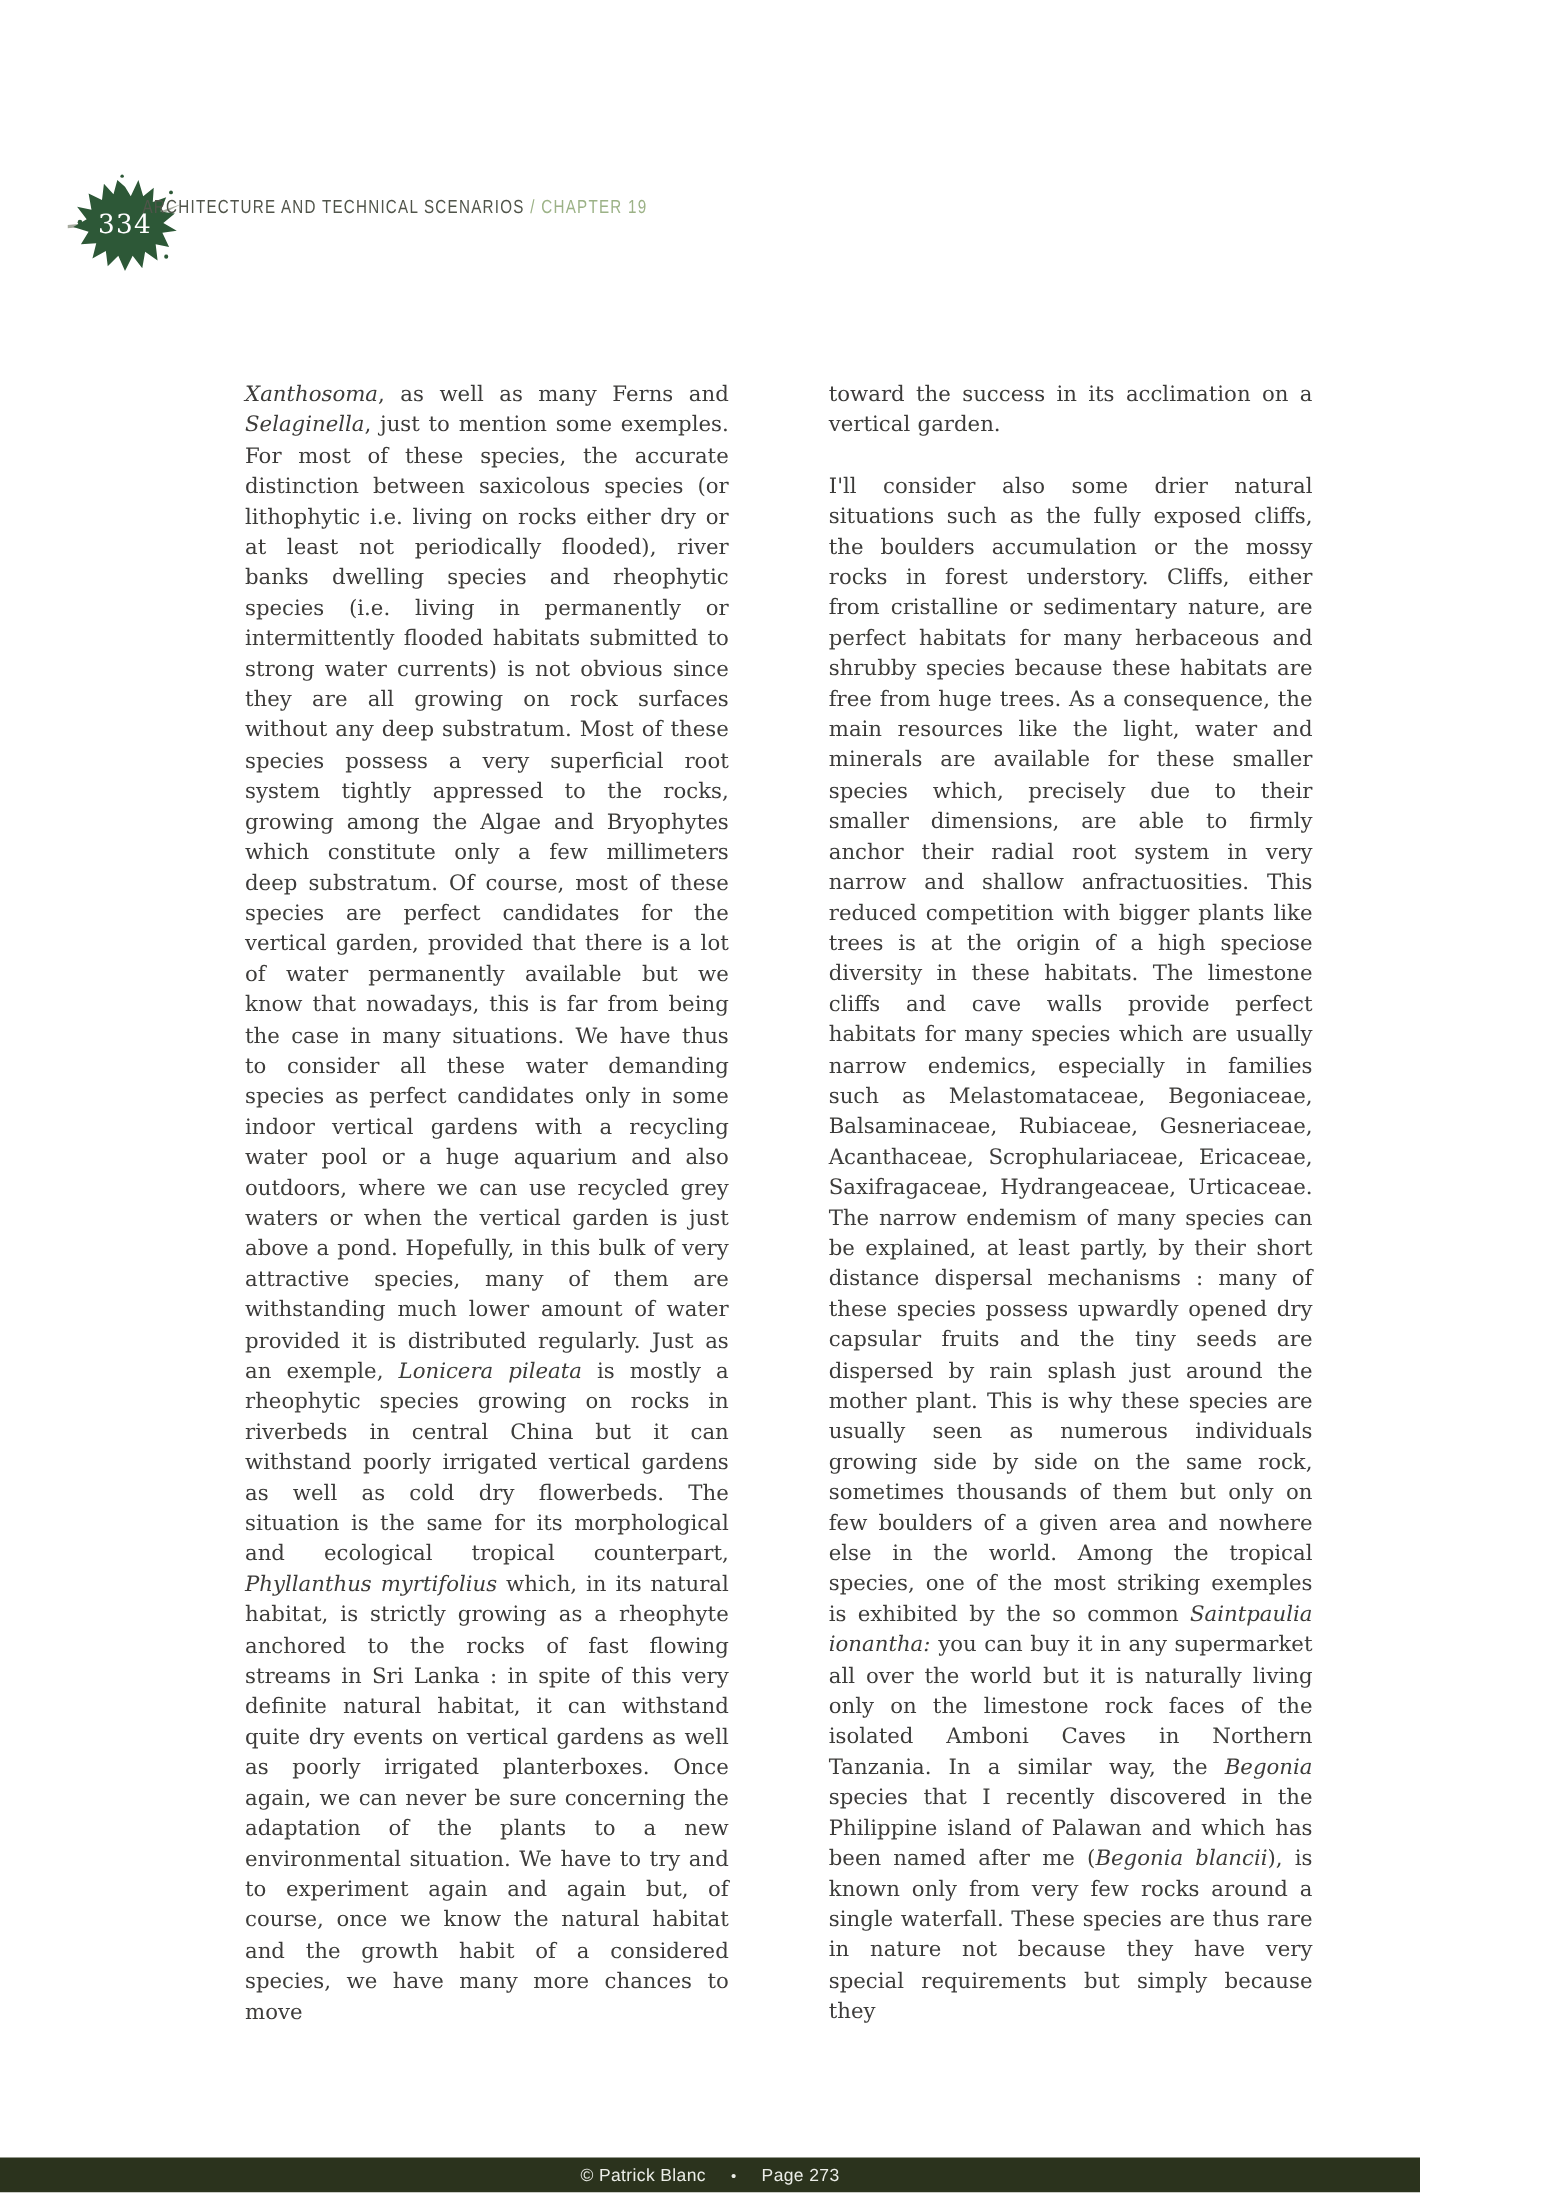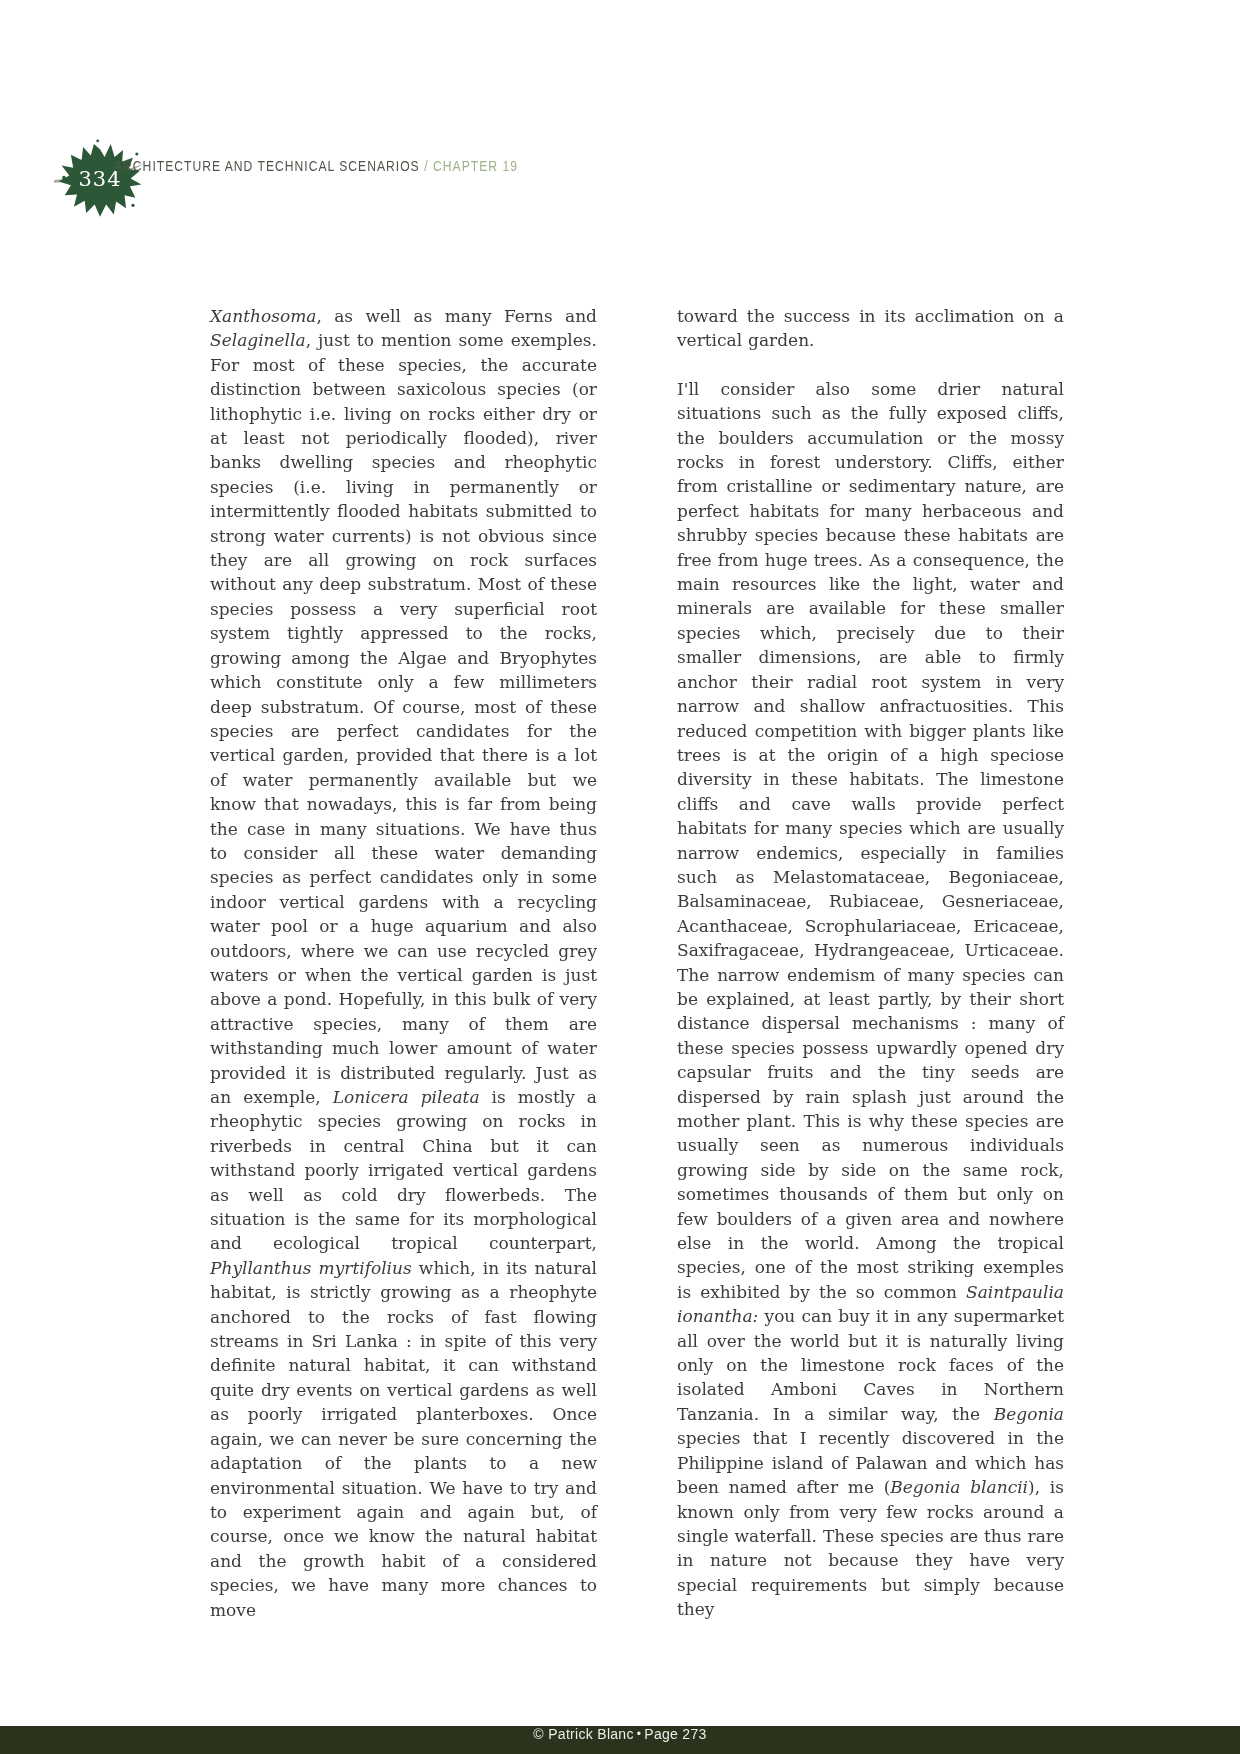--- a/index.html
+++ b/index.html
@@ -39,43 +39,43 @@
     white-space: nowrap;
     transform: scaleX(0.9) scaleY(1.12);
     transform-origin: left center;
   }
   .header-title .sep,
   .header-title .chapter { color: var(--chapter-green, #9cb287); }
   .header-title .sep { margin: 0 5px; }
 
   
   .columns {
-    position: absolute; left: 210px; top: 304px;
+    position: absolute; left: 196px; top: 304px;
     width: 854px;
     display: flex; gap: 80px; justify-content: flex-end;
   }
   .col {
     width: 395px;
     text-align: justify;
     font-size: 17px;
     line-height: 24.4px;
     color: var(--body-text, #3d3c3a);
     word-spacing: 0.5px;
   }
   .col p { margin: 0; }
   .col p + p { margin-top: 24px; }
   .col em { font-style: italic; }
 
   
   .footer-bar {
     position: absolute; left: 0; top: 1726px;
-    width: 1240px; height: 28px;
+    width: 1136px; height: 28px;
     background: var(--footer-bg, #2b331d);
-    display: flex; justify-content: center;
-    gap: 3px;
+    display: flex; align-items: center; justify-content: center;
+    gap: 20px;
     font-family: "Liberation Sans", sans-serif;
     font-size: 14px;
     color: var(--footer-text, #eceee8);
     letter-spacing: 0.3px;
   }
   .footer-bar .bullet { font-size: 12px; position: relative; top: 0.5px; }
 </style>
 </head>
 <body>
 

